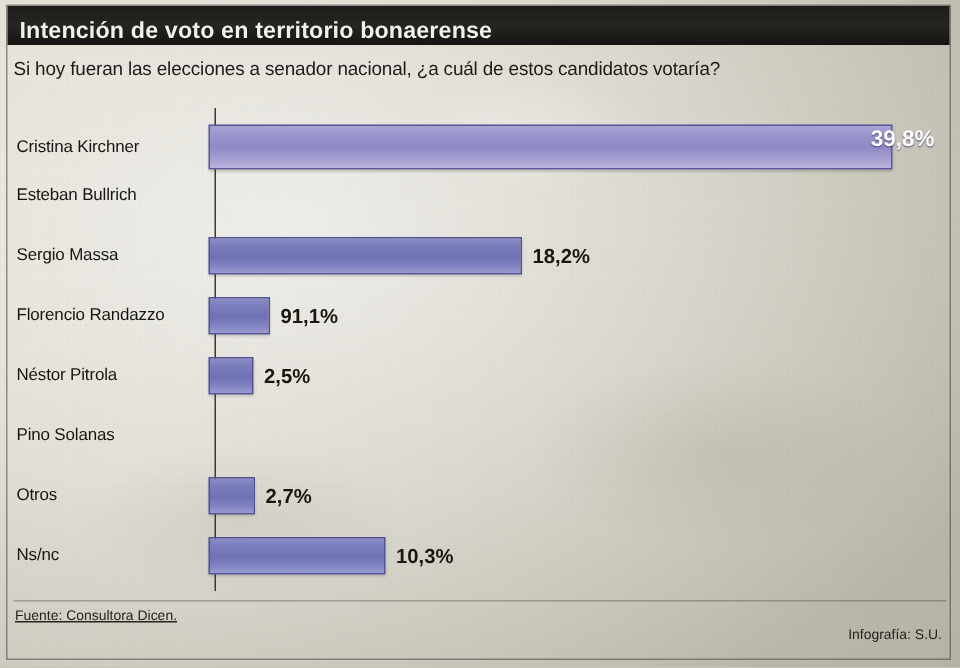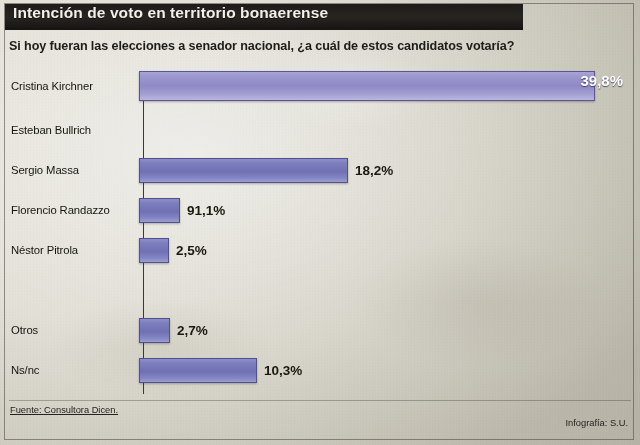--- a/index.html
+++ b/index.html
@@ -48,42 +48,42 @@
     width: 630px; height: 437px;
     border: 1px solid rgba(70,68,62,0.55);
     box-sizing: border-box;
     pointer-events: none;
   }
 
   
   #titlebar {
     position: absolute;
     left: 5px; top: 4px;
-    width: 518px; height: 26px;
+    width: 628px; height: 26px;
     background: linear-gradient(180deg,#1d1c1a 0%, #272522 50%, #151412 100%);
     display: flex;
-    align-items: flex-start;
+    align-items: flex-end;
   }
   #titlebar .title {
     color: #f2f0ea;
     font-size: 15.5px;
     font-weight: bold;
     letter-spacing: .1px;
     padding-left: 8px;
     font-family: "Liberation Sans", sans-serif;
     text-shadow: 0 1px 0 rgba(0,0,0,.6);
   }
 
   
   #question {
     position: absolute;
     left: 9px; top: 39px;
     width: 625px;
     font-size: 12.6px;
-    font-weight: bold;
+    font-weight: normal;
     color: #1d1c19;
     letter-spacing: -0.1px;
   }
 
   
   #chart {
     position: absolute;
     left: 9px;
     top: 62px;
     width: 622px;
@@ -185,21 +185,21 @@
 
   <div id="titlebar">
     <div class="title">Intención de voto en territorio bonaerense</div>
   </div>
 
   <div id="question">Si hoy fueran las elecciones a senador nacional, ¿a cuál de estos candidatos votaría?</div>
 
   <div id="chart">
     <div id="axis"></div>
     <div id="rows">
-        <div class="row" style="top: 4px;">
+        <div class="row" style="top: 16px;">
           <div class="label">Cristina Kirchner</div>
           <div class="barwrap">
             <div class="bar big" style="width: 456px;">
               <span class="value inside">39,8%</span>
             </div>
           </div>
         </div>
         <div class="row" style="top: 48px; gap: 47px;">
           <div class="label">Esteban Bullrich</div>
         </div>
@@ -218,20 +218,21 @@
           </div>
         </div>
         <div class="row" style="top: 168px;">
           <div class="label">Néstor Pitrola</div>
           <div class="barwrap">
             <div class="bar" style="width: 30px;"></div>
             <span class="value">2,5%</span>
           </div>
         </div>
         <div class="row" style="top: 208px;">
+          <div class="label">Pino Solanas</div>
         </div>
         <div class="row" style="top: 248px;">
           <div class="label">Otros</div>
           <div class="barwrap">
             <div class="bar" style="width: 31px;"></div>
             <span class="value">2,7%</span>
           </div>
         </div>
         <div class="row" style="top: 288px;">
           <div class="label">Ns/nc</div>

